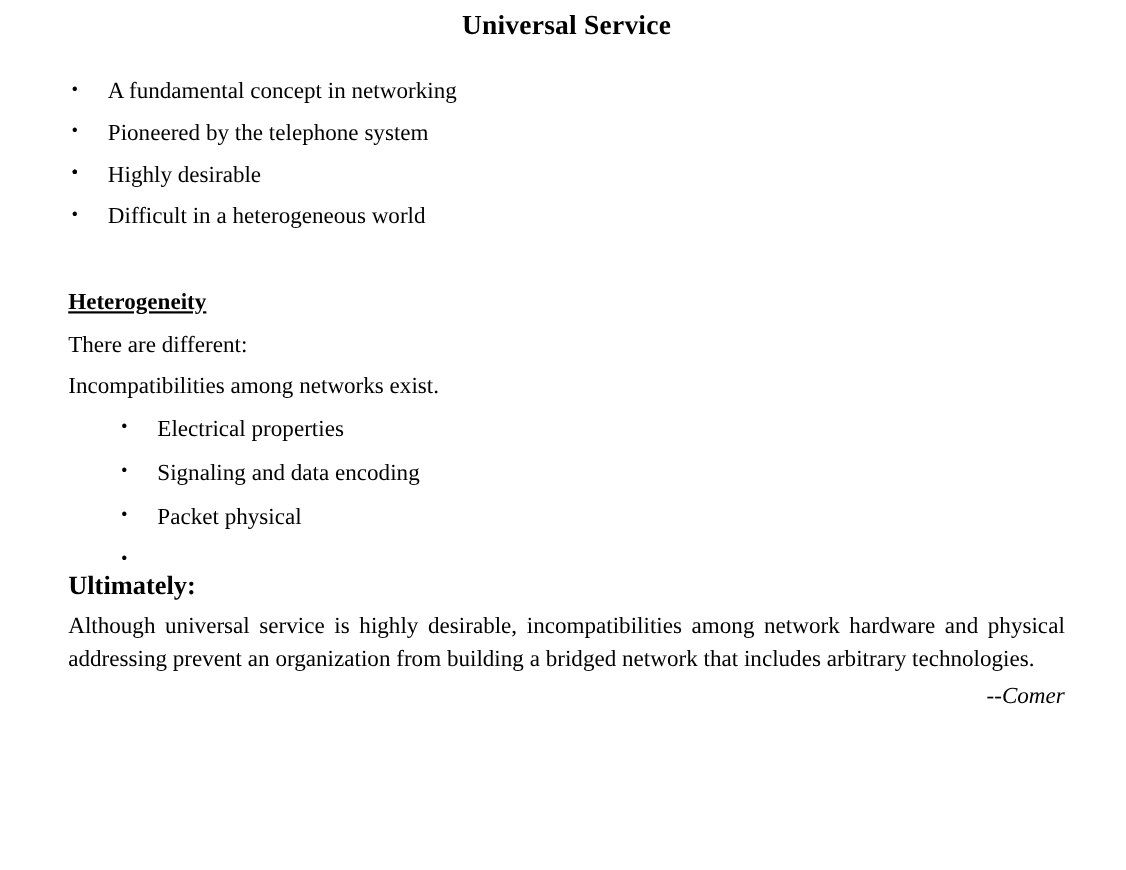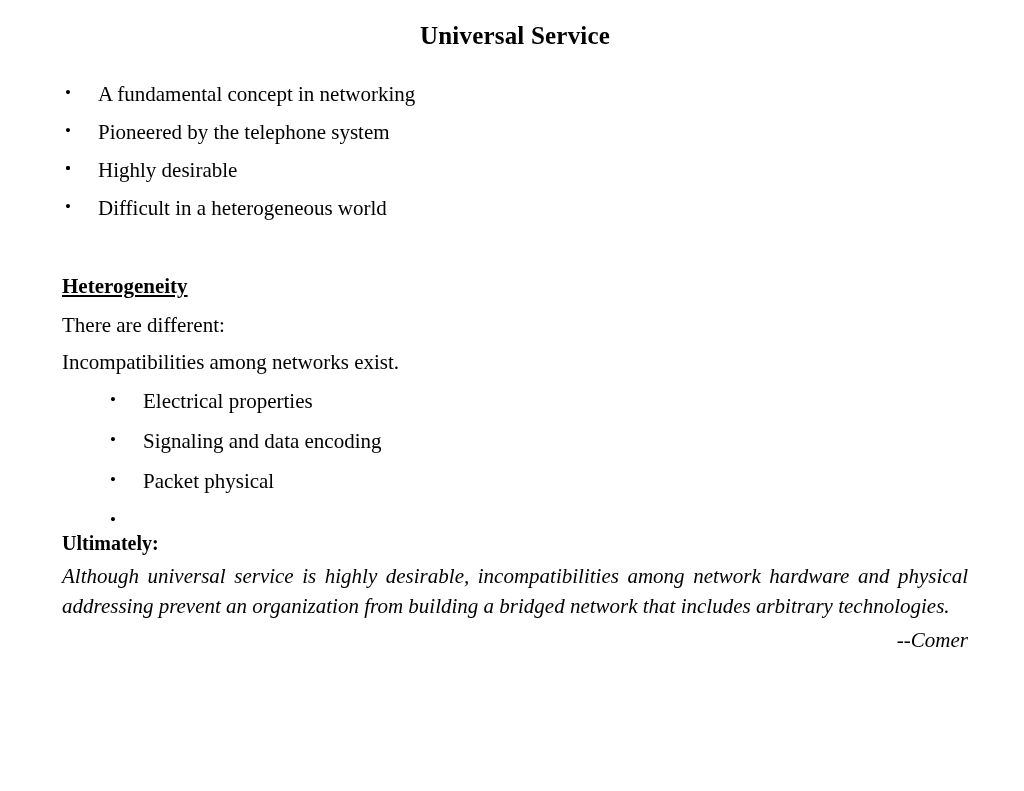--- a/index.html
+++ b/index.html
@@ -12,21 +12,21 @@
     height: 791px;
     font-family: "Liberation Serif", "DejaVu Serif", serif;
     color: #000000;
     position: relative;
     overflow: hidden;
   }
   .slide {
     width: 1024px;
     height: 611px;
     box-sizing: border-box;
-    padding: 16px 56px 10px 62px;
+    padding: 4px 56px 10px 62px;
     position: relative;
   }
   .title {
     text-align: center;
     font-size: 25px;
     font-weight: bold;
     margin: 6px 0 0 0;
     letter-spacing: 0.2px;
   }
   .bullet-list {
@@ -73,27 +73,26 @@
     margin: 0 0 19px 0;
   }
   .sub-list li .dot {
     position: absolute;
     left: 0;
     top: 0px;
     font-size: 17px;
     line-height: 1.05;
   }
   .ultimately-label {
-    font-size: 20px;
+    font-size: 24px;
     font-weight: bold;
     margin: 40px 0 0 0;
   }
   .quote {
     font-size: 21px;
-    font-style: italic;
     text-align: justify;
     line-height: 1.45;
     margin: 6px 12px 0 0;
     width: 906px;
   }
   .attrib {
     font-size: 21px;
     font-style: italic;
     text-align: right;
     margin: 6px 0 0 0;

